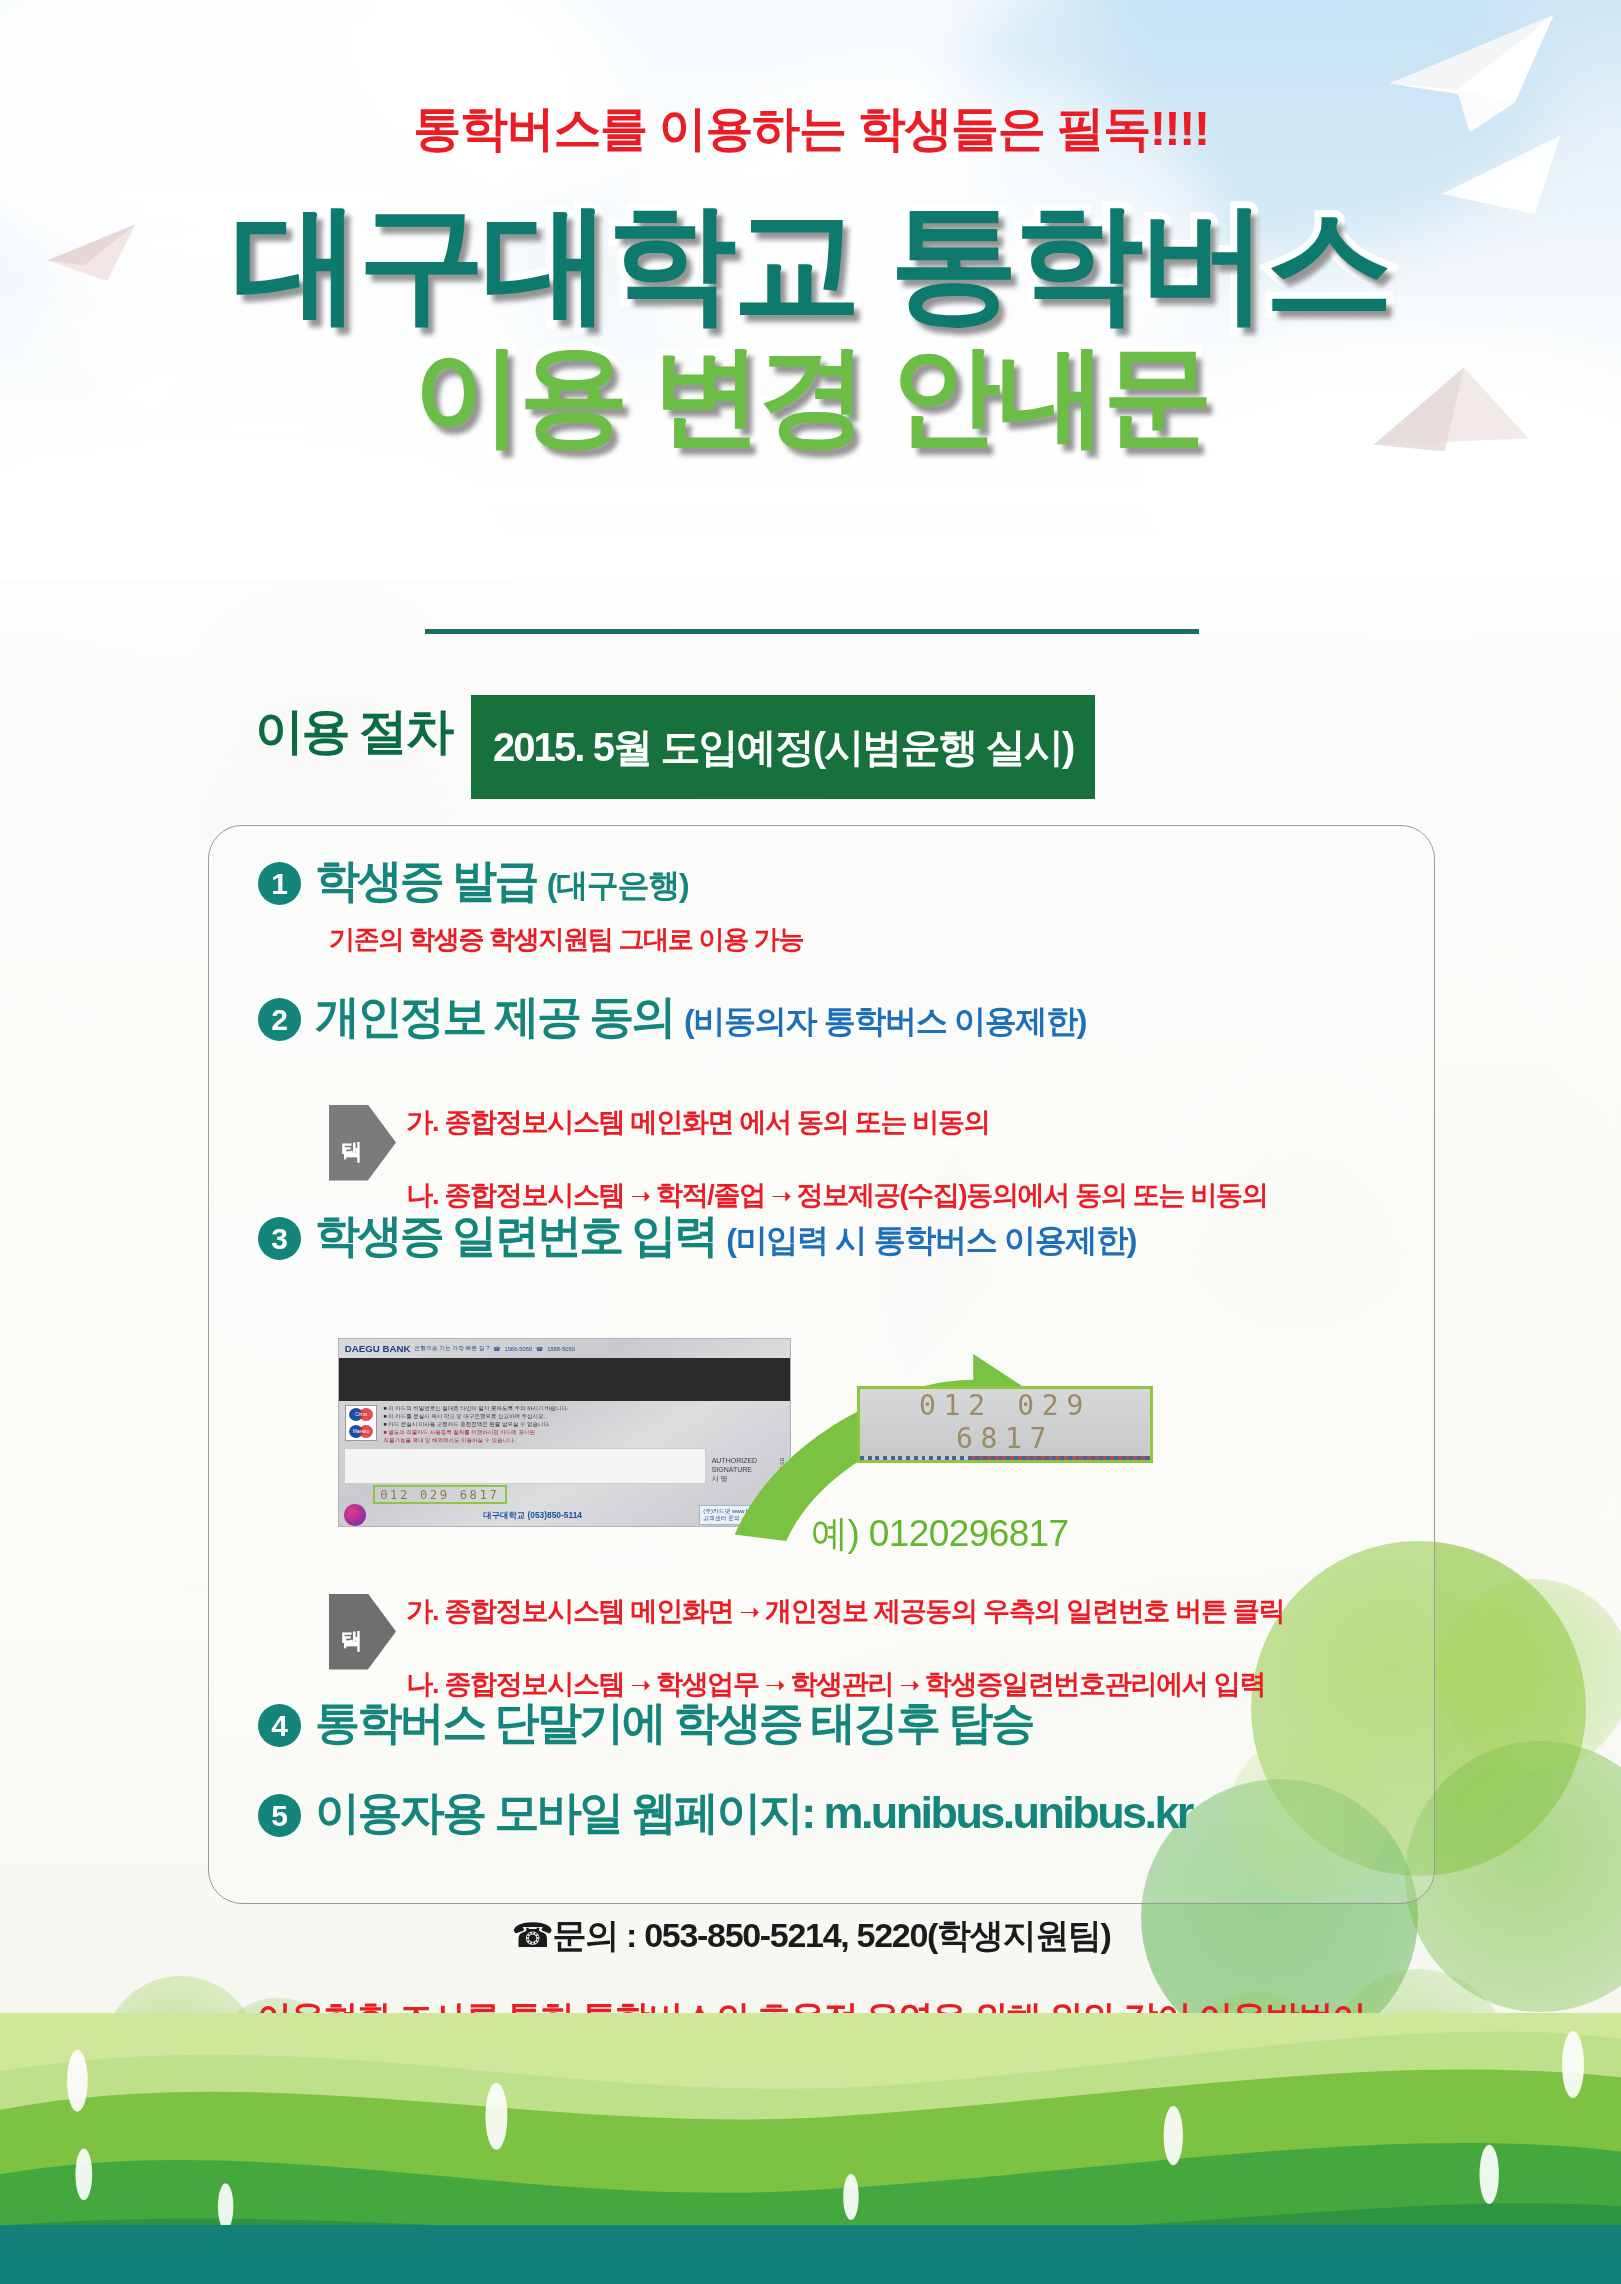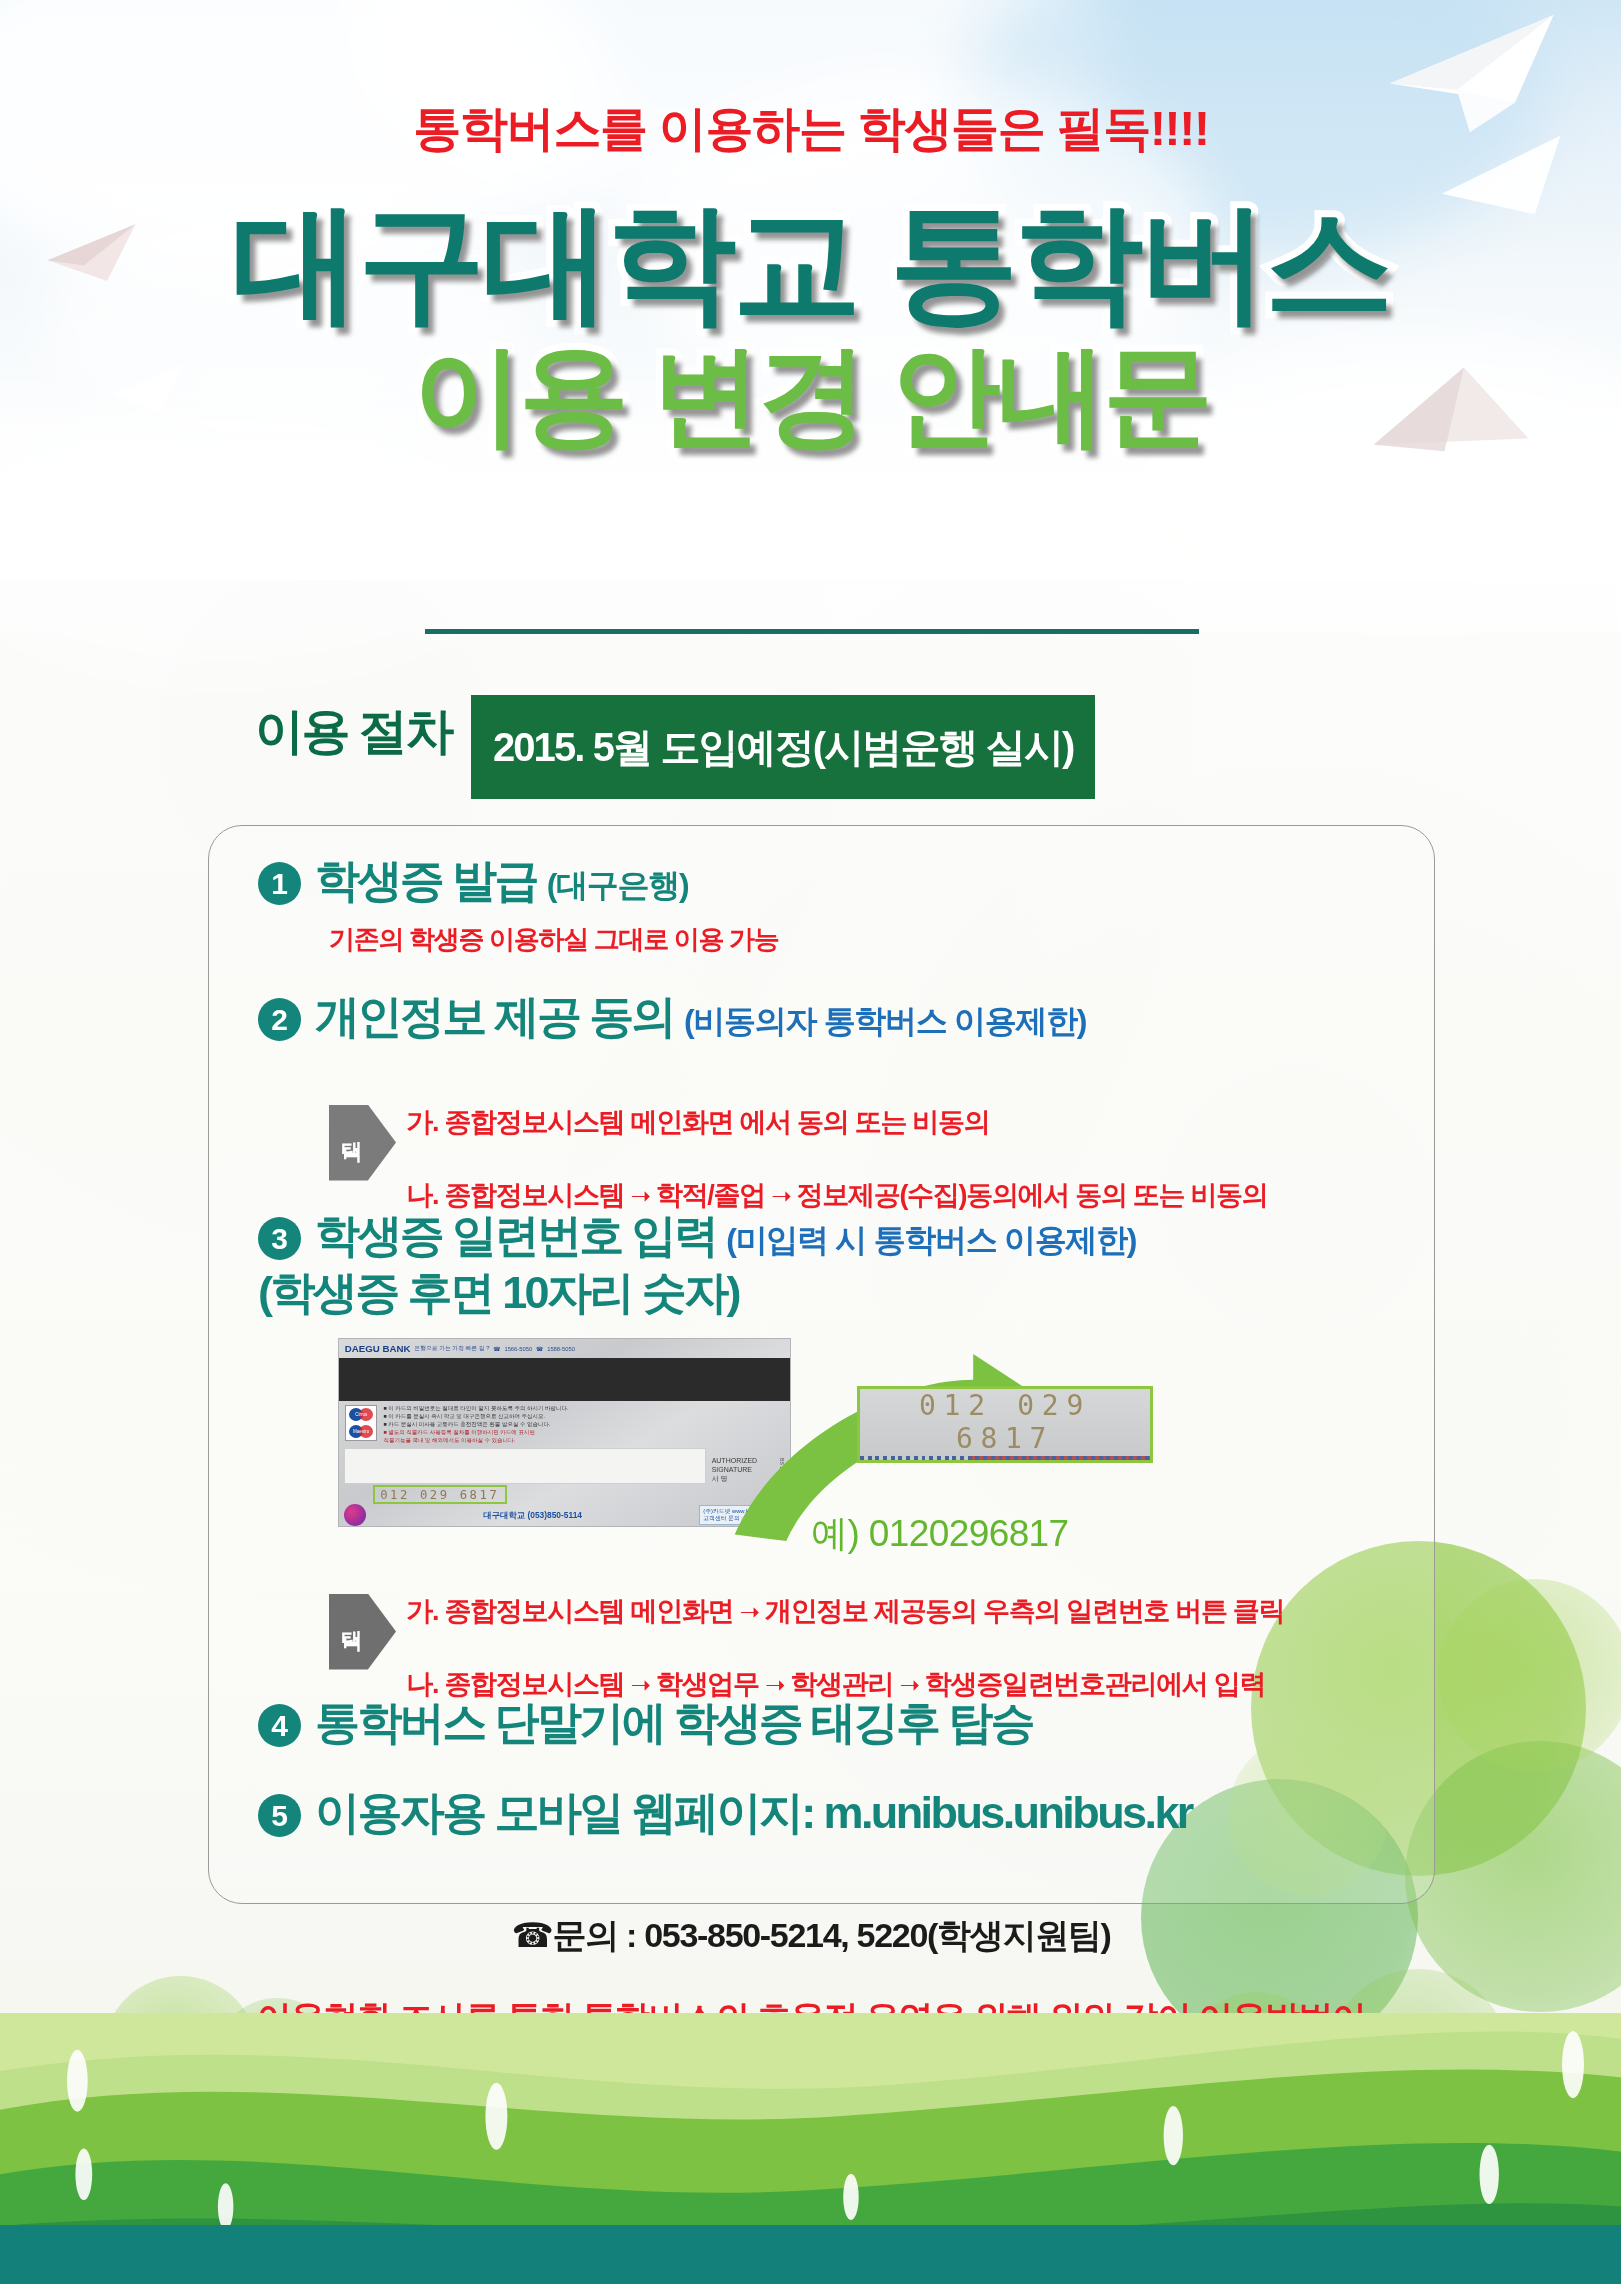--- a/index.html
+++ b/index.html
@@ -231,21 +231,21 @@
 
   <div class="panel"></div>
 
   <div class="step" style="left:258px;top:857px;">
     <div class="badge">1</div>
     <div class="step-title">
       <span>학생증 발급</span>
       <span class="paren-teal">(대구은행)</span>
     </div>
   </div>
-  <div class="note-red" style="position:absolute;left:329px;top:922px;">기존의 학생증 이용하실 그대로 이용 가능</div>
+  <div class="note-red" style="position:absolute;left:329px;top:922px;">기존의 학생증 학생지원팀 그대로 이용 가능</div>
 
   <div class="step" style="left:258px;top:993px;">
     <div class="badge">2</div>
     <div class="step-title">
       <span>개인정보 제공 동의</span>
       <span class="paren-blue">(비동의자 통학버스 이용제한)</span>
     </div>
   </div>
   <div style="position:absolute;left:329px;top:1070px;display:flex;align-items:center;">
     <div class="pick">
@@ -264,21 +264,20 @@
     </div>
   </div>
 
   <div class="step" style="left:258px;top:1212px;">
     <div class="badge">3</div>
     <div class="step-title">
       <span>학생증 일련번호 입력</span>
       <span class="paren-blue">(미입력 시 통학버스 이용제한)</span>
     </div>
   </div>
-  <div class="step-title" style="position:absolute;left:258px;top:1269px;margin-left:0;">(학생증 후면 10자리 숫자)</div>
 
   <div class="cardbox">
     <div class="card-hdr">
       <span>DAEGU BANK</span>
       <span class="sub">은행으로 가는 가장 빠른 길 ?</span>
       <span class="sub">☎</span>
       <span class="sub">1566-5050</span>
       <span class="sub">☎</span>
       <span class="sub">1588-5050</span>
     </div>

